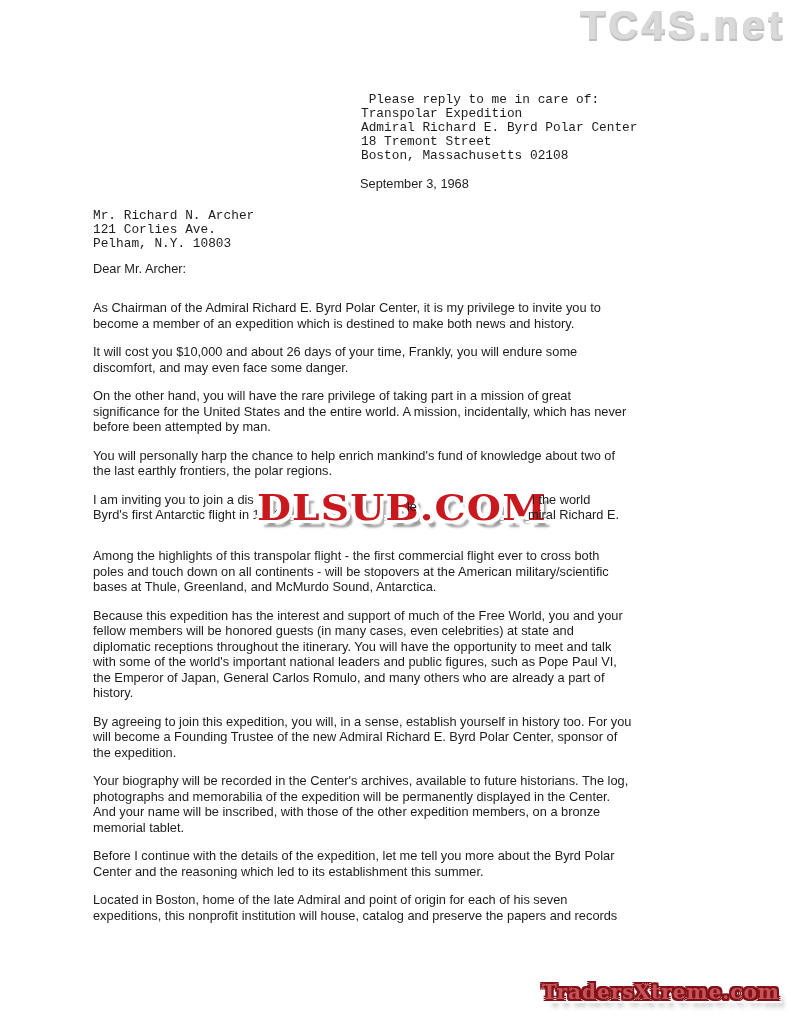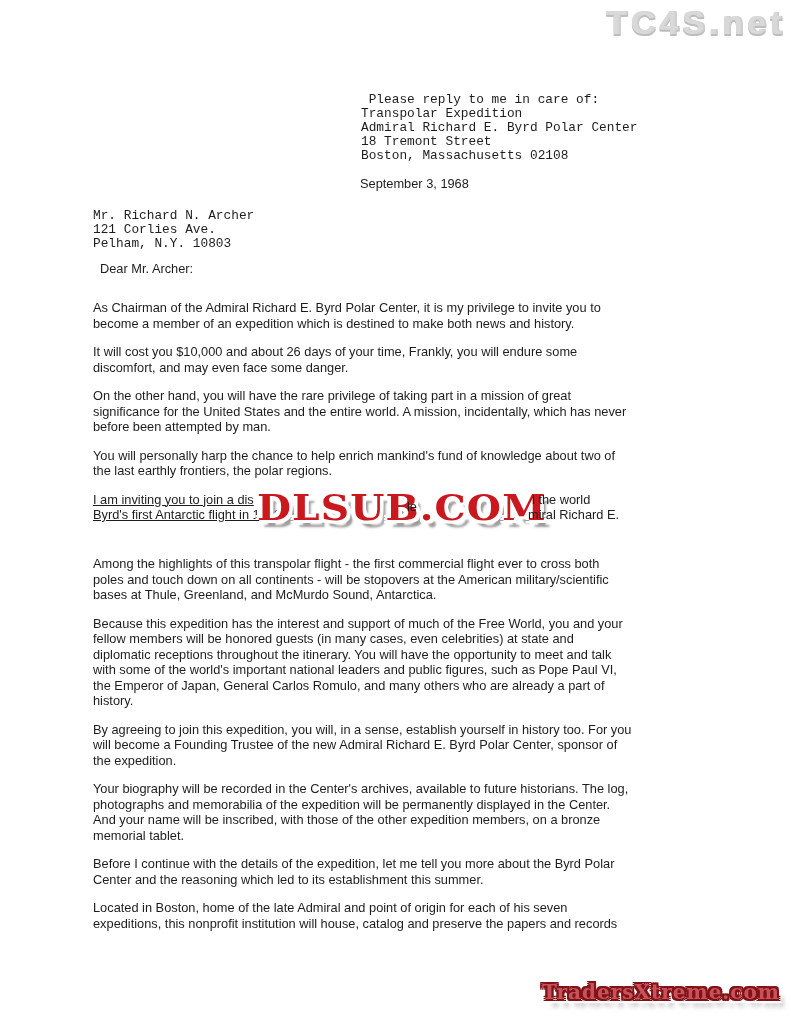--- a/index.html
+++ b/index.html
@@ -5,34 +5,34 @@
   html,body{margin:0;padding:0;background:#fff;}
   .page{
     position:relative;width:791px;height:1024px;background:#ffffff;overflow:hidden;
     font-family:"Liberation Sans",sans-serif;font-size:12.8px;line-height:15.5px;color:#1d1d1d;
   }
   .pre{white-space:pre;font-family:Liberation Mono, monospace;}
   
   .reply-block{position:absolute;left:361px;top:93px;line-height:13.9px;}
   .date-line{position:absolute;left:360px;top:176px;}
   .recipient-block{position:absolute;left:93px;top:209px;line-height:14px;}
-  .salutation{position:absolute;left:100px;top:261px;}
+  .salutation{position:absolute;left:93px;top:261px;}
   .letter-body{position:absolute;left:93px;top:300px;width:645px;}
   .letter-body p{margin:0 0 13px 0;white-space:pre;}
   
-  .obscured{position:relative;height:46.5px;margin:0 0 18px 0;text-decoration:underline;}
+  .obscured{position:relative;height:46.5px;margin:0 0 10px 0;}
   .obscured .row{display:block;white-space:pre;}
   .frag{position:absolute;white-space:pre;z-index:4;}
   .frag-le{left:314px;top:7px;}
   .frag-l1r{left:439px;top:0;}
   .frag-l2r{left:435px;top:15.5px;}
   
   .wm-top{
     position:absolute;top:6px;right:5px;z-index:5;line-height:1;
-    font-family:"Liberation Sans",sans-serif;font-weight:bold;font-size:34px;letter-spacing:4px;
+    font-family:"Liberation Sans",sans-serif;font-weight:bold;font-size:40px;letter-spacing:4px;
     background:linear-gradient(180deg,#343434 0%,#181818 42%,#2c211e 68%,#9a6055 100%);
     -webkit-background-clip:text;background-clip:text;color:transparent;
     text-shadow:-1px -1px 0 #d9d9d9,1px -1px 0 #cfcfcf,-1px 1px 0 #bdbdbd,1px 1px 0 #bdbdbd;
     margin-left:18px;
   }
   .wm-mid{
     position:absolute;left:164px;top:-2px;z-index:3;line-height:1;
     font-family:"DejaVu Serif",serif;font-weight:700;font-size:35px;letter-spacing:1px;
     transform:scaleX(1.12);transform-origin:0 50%;
     color:#c9191f;

